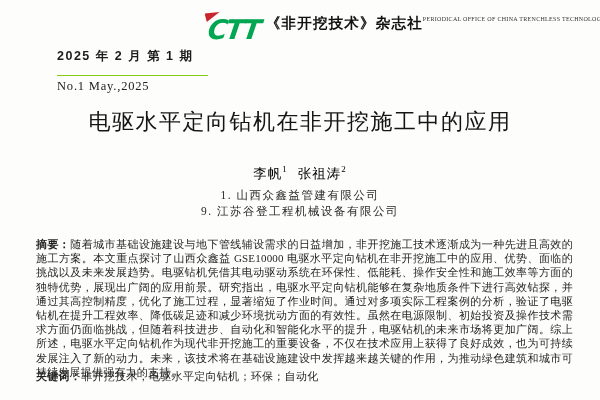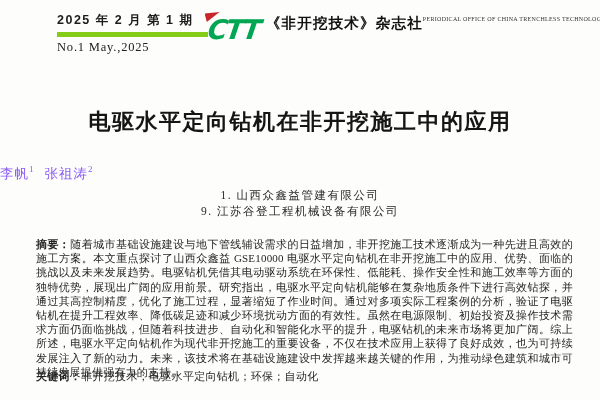--- a/index.html
+++ b/index.html
@@ -8,22 +8,22 @@
     position:relative;width:600px;height:400px;overflow:hidden;
     background:#fdfdfc;color:#1c1c1c;
     font-family:"Liberation Serif","DejaVu Serif",serif;
   }
   
   .masthead{position:absolute;top:12px;left:57px;right:26px;display:flex;justify-content:space-between;align-items:flex-start;}
   .issue-block{display:flex;flex-direction:column;}
   .issue-cn{
     font-family:"Liberation Sans","DejaVu Sans",sans-serif;
     font-weight:bold;font-size:12.5px;letter-spacing:1.5px;
-    padding-bottom:3px;border-bottom:5px solid #84cc16;
-    display:inline-block;padding-right:14px;white-space:nowrap;
+    padding-bottom:10px;border-bottom:1px solid #84cc16;
+    display:inline-block;padding-right:14px;white-space:nowrap;margin-top:36px;
   }
   .issue-en{font-size:12.5px;letter-spacing:0.8px;padding-top:3px;color:#222;}
   .brand-block{display:flex;align-items:flex-start;gap:7px;margin-top:2px;}
   .logo{position:relative;margin-top:2px;}
   .logo-flag{
     position:absolute;top:-4px;left:-3px;width:15px;height:10px;
     background:#c9252c;
     clip-path:polygon(0 15%,100% 0,15% 100%);
   }
   .logo-text{
@@ -37,25 +37,25 @@
     font-family:"Liberation Sans","DejaVu Sans",sans-serif;
     font-size:14.5px;font-weight:600;letter-spacing:1.2px;color:#111;white-space:nowrap;
   }
   .brand-en{
     font-size:6px;letter-spacing:0.3px;color:#333;margin-top:2px;white-space:nowrap;
     font-family:"Liberation Serif","DejaVu Serif",serif;
   }
   
   .title{
     position:absolute;top:107px;left:0;right:0;margin:0;text-align:center;
-    font-size:22px;font-weight:bold;letter-spacing:1.5px;color:#151515;
+    font-size:22px;font-weight:normal;letter-spacing:1.5px;color:#151515;
   }
   .authors{
-    position:absolute;top:164px;left:0;right:0;text-align:left;
-    font-size:13.5px;letter-spacing:1px;color:#8b5cf6;
+    position:absolute;top:164px;left:0;right:0;text-align:center;
+    font-size:13.5px;letter-spacing:1px;color:#000000;
   }
   .authors .author-gap{display:inline-block;width:10px;}
   .authors sup{font-size:9px;}
   .affils{
     position:absolute;top:188px;left:0;right:0;text-align:center;
     font-size:11.5px;line-height:15.5px;letter-spacing:1.5px;color:#2a2a2a;
   }
   
   .abstract{
     position:absolute;top:237px;left:36px;width:537px;margin:0;

